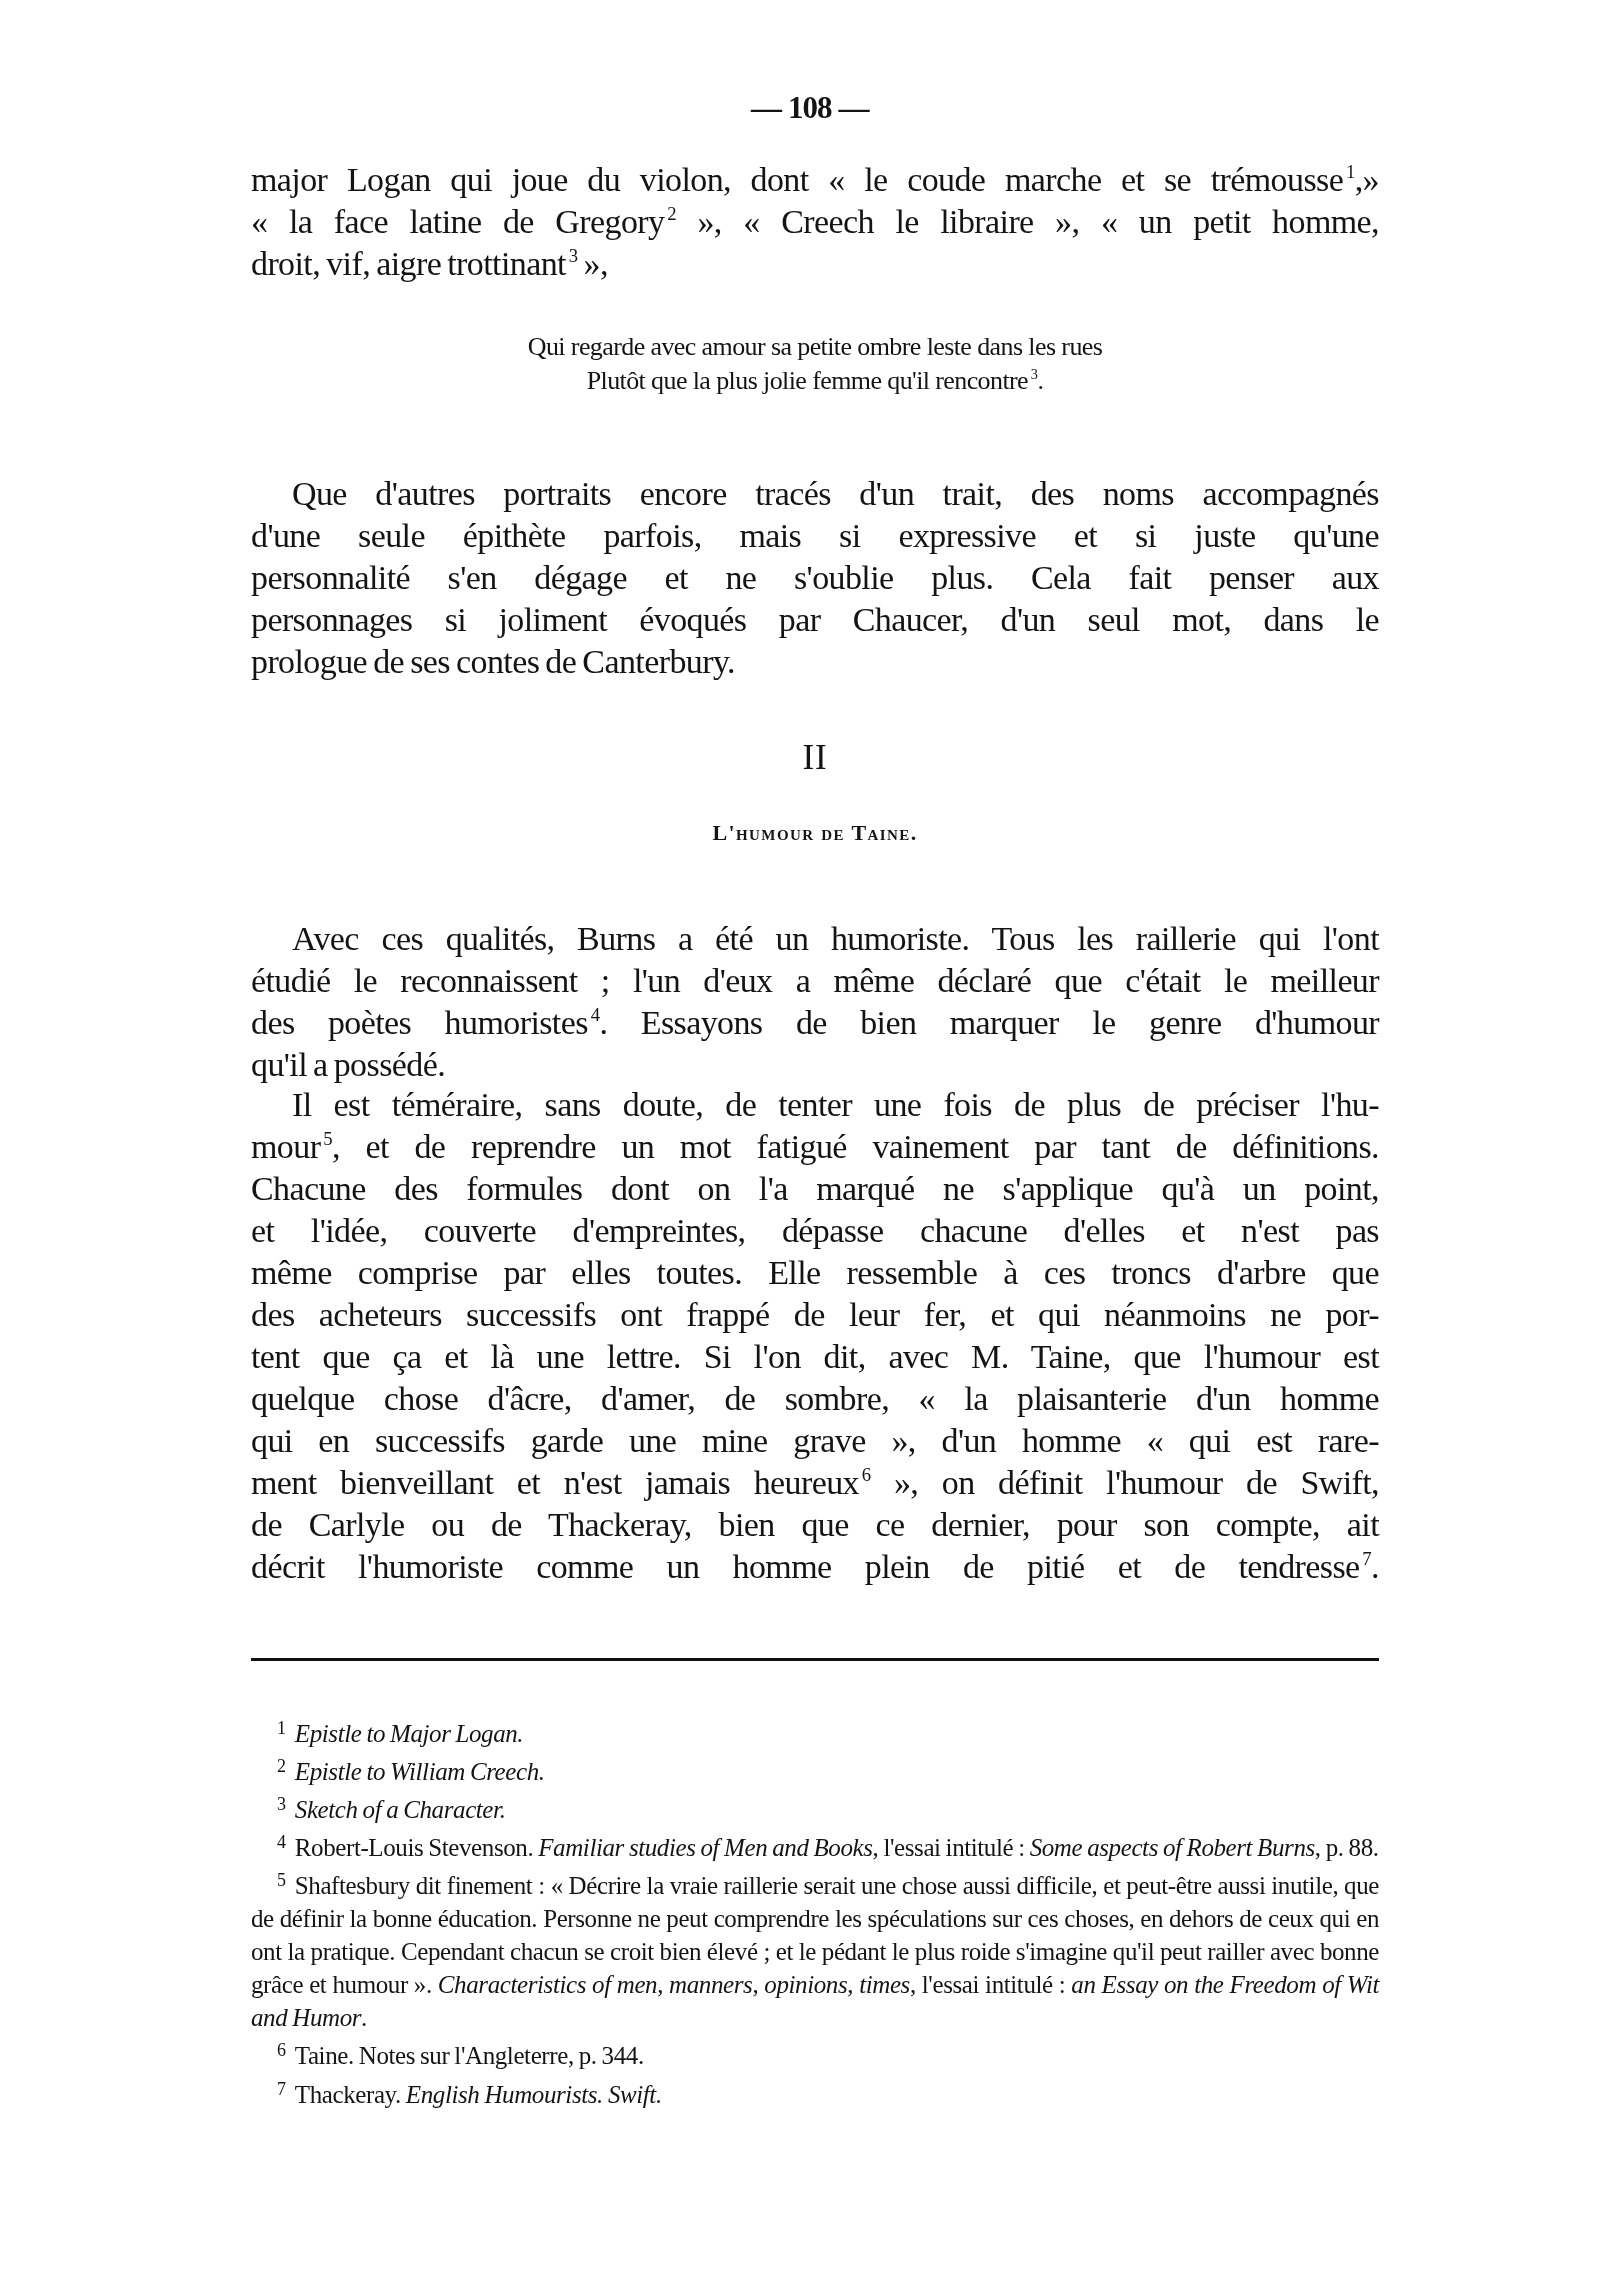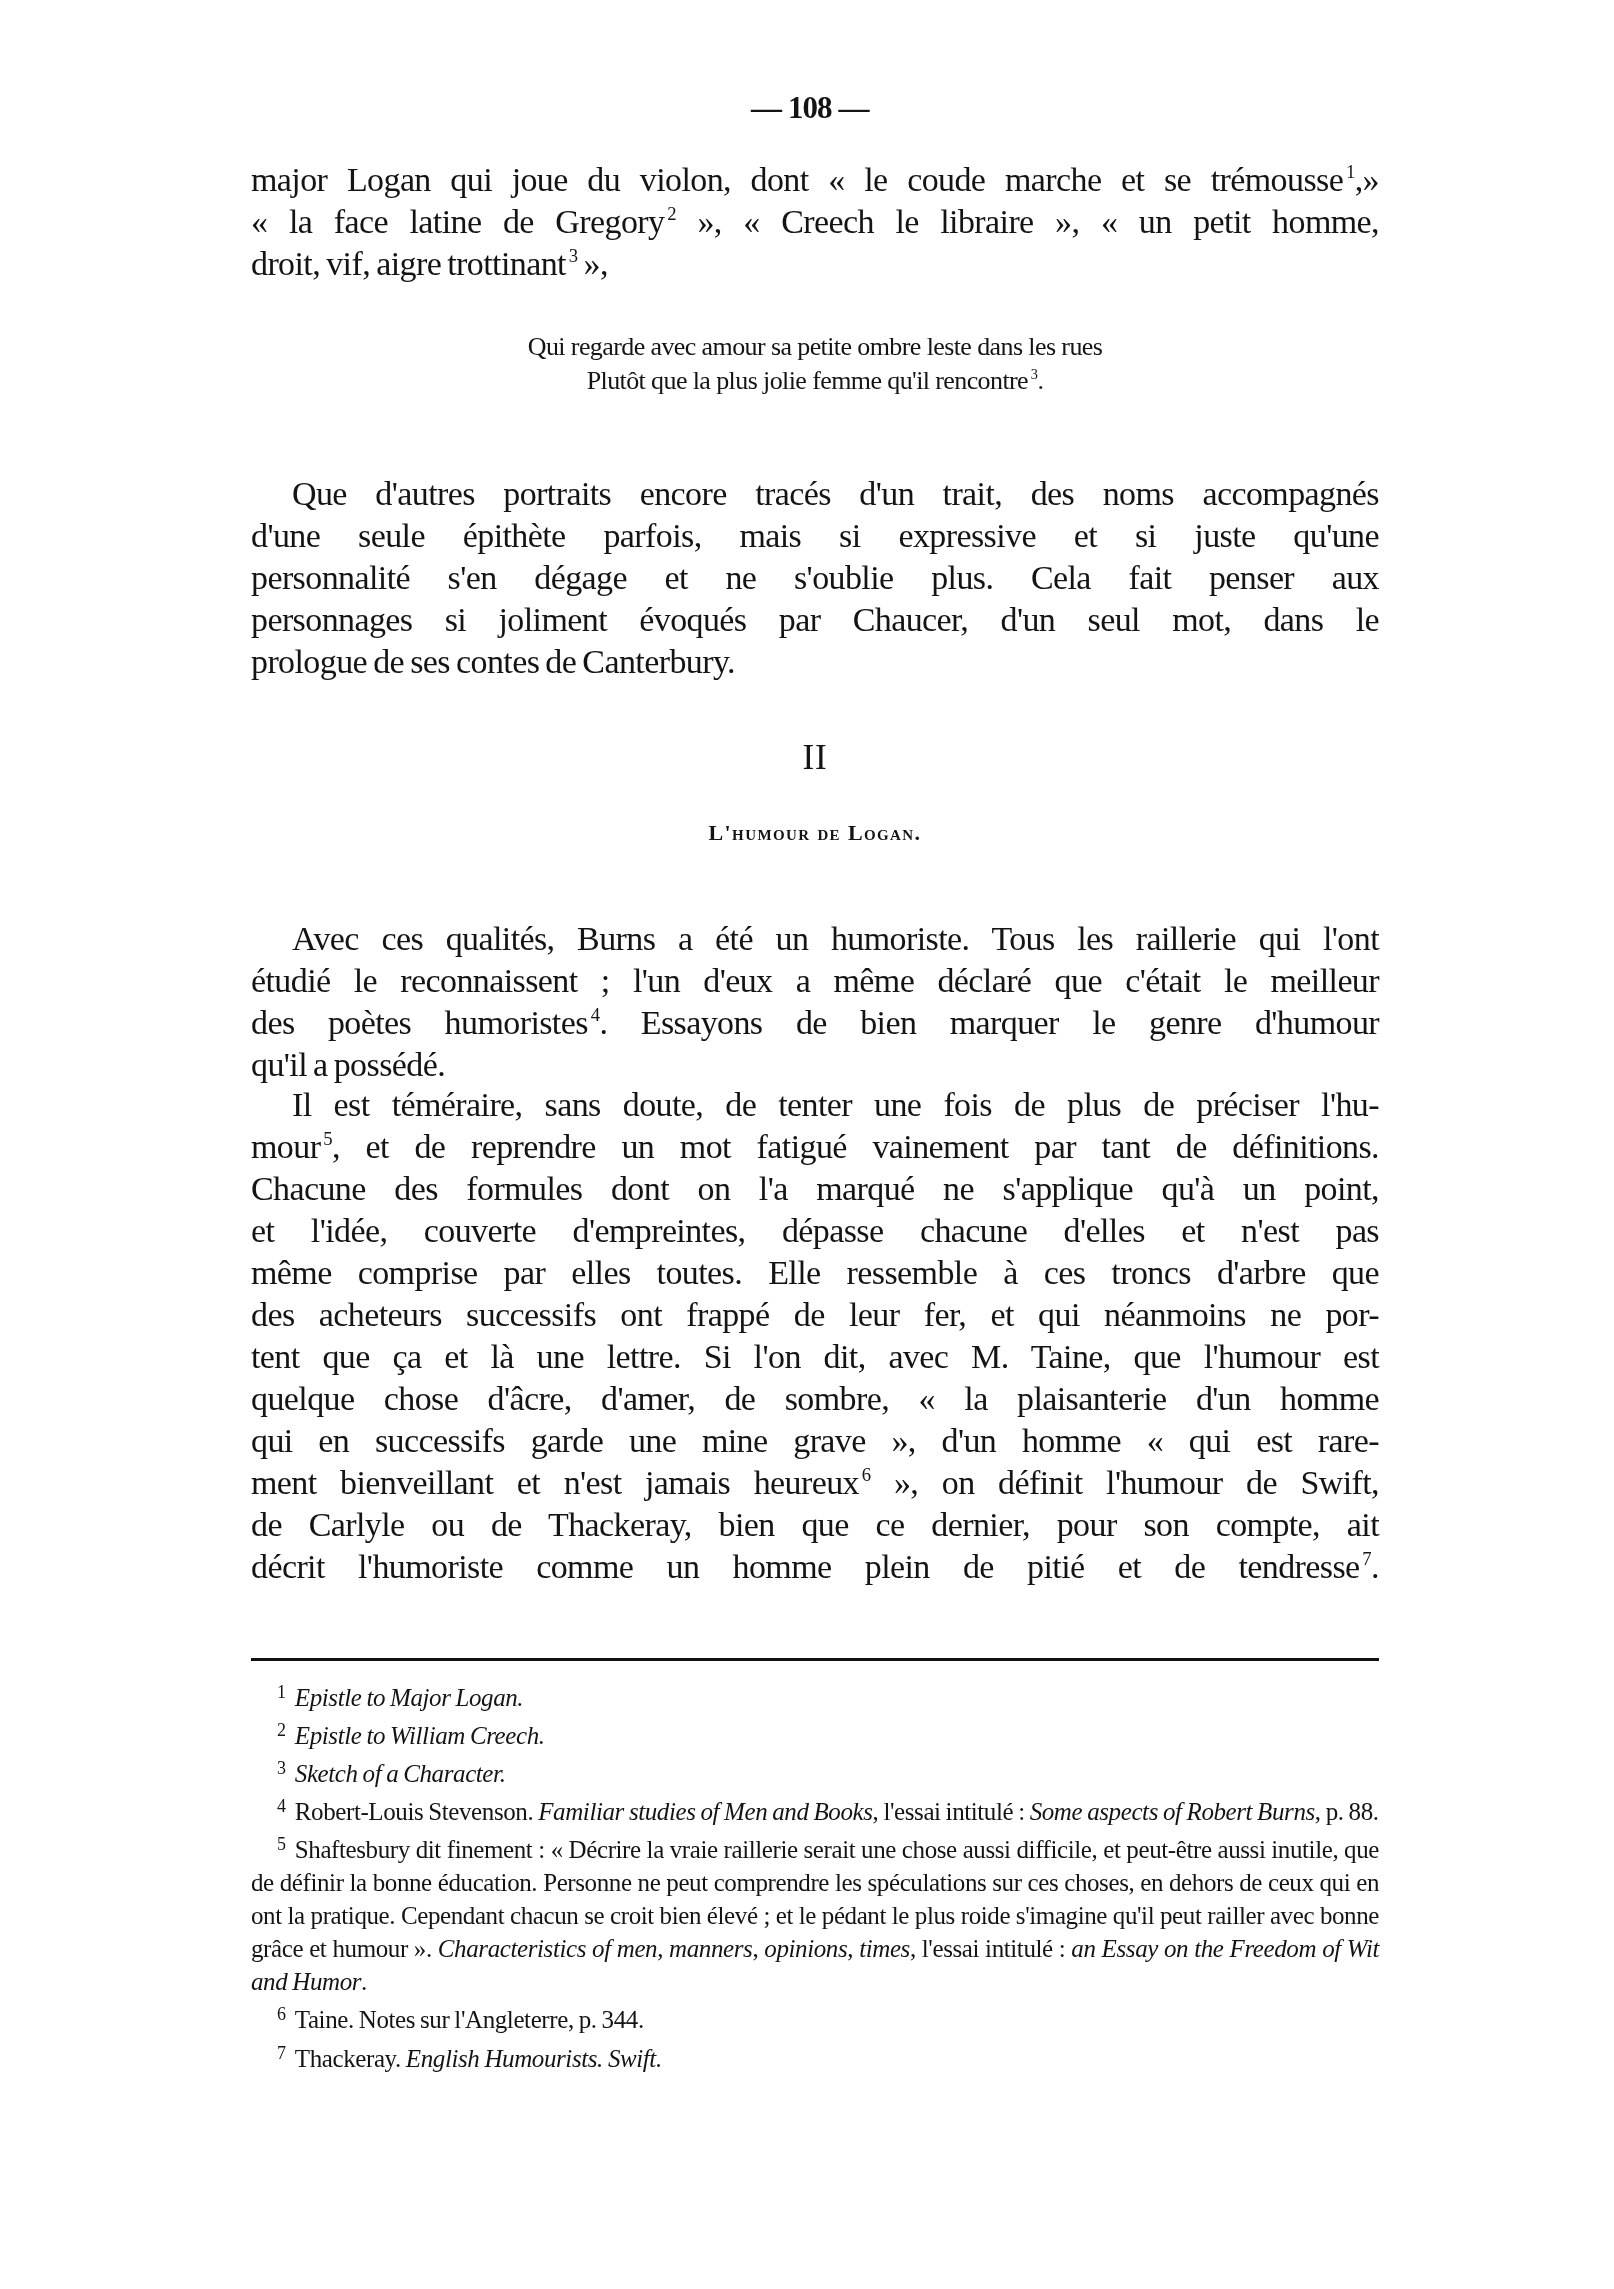--- a/index.html
+++ b/index.html
@@ -77,21 +77,21 @@
 
   <div class="col body-text" style="top:441px;">
     <span class="line just indent">Que d'autres portraits encore tracés d'un trait, des noms accompagnés</span>
     <span class="line just">d'une seule épithète parfois, mais si expressive et si juste qu'une</span>
     <span class="line just">personnalité s'en dégage et ne s'oublie plus. Cela fait penser aux</span>
     <span class="line just">personnages si joliment évoqués par Chaucer, d'un seul mot, dans le</span>
     <span class="line">prologue de ses contes de Canterbury.</span>
   </div>
 
   <div class="col section-num" style="top:738px;">II</div>
-  <div class="col section-title" style="top:820px;">L'humour de Logan.</div>
+  <div class="col section-title" style="top:820px;">L'humour de Taine.</div>
 
   <div class="col body-text" style="top:886px;">
     <span class="line just indent">Avec ces qualités, Burns a été un humoriste. Tous les raillerie qui l'ont</span>
     <span class="line just">étudié le reconnaissent ; l'un d'eux a même déclaré que c'était le meilleur</span>
     <span class="line just">
       <span>des poètes humoristes</span><sup class="fn">4</sup><span>. Essayons de bien marquer le genre d'humour</span>
     </span>
     <span class="line">qu'il a possédé.</span>
   </div>
 
@@ -112,21 +112,21 @@
     </span>
     <span class="line just">de Carlyle ou de Thackeray, bien que ce dernier, pour son compte, ait</span>
     <span class="line just">
       <span>décrit l'humoriste comme un homme plein de pitié et de tendresse</span><sup class="fn">7</sup><span>.</span>
     </span>
   </div>
 
   <div class="rule"></div>
 
   <div class="col notes" id="footnotes" style="top:1676px;">
-      <div class="nindent" style="text-align: justify; text-indent: 0px; margin-left: 0px; padding-left: 26px;"><span class="fnum">1</span><em>Epistle to Major Logan.</em></div>
+      <div class="nindent" style="text-align: justify; text-indent: 0px; margin-left: 0px; padding-left: 26px; margin-top: 36px;"><span class="fnum">1</span><em>Epistle to Major Logan.</em></div>
       <div class="nindent" style="text-align: justify; text-indent: 0px; margin-left: 0px; padding-left: 26px;"><span class="fnum">2</span><em>Epistle to William Creech.</em></div>
       <div class="nindent" style="text-align: justify; text-indent: 0px; margin-left: 0px; padding-left: 26px;"><span class="fnum">3</span><em>Sketch of a Character.</em></div>
       <div class="nindent" style="text-align: justify; text-indent: 26px; margin-left: 0px; padding-left: 0px;"><span class="fnum">4</span><span>Robert-Louis Stevenson. </span><em>Familiar studies of Men and Books</em><span>, l'essai intitulé : </span><em>Some aspects of Robert Burns</em><span>, p. 88.</span></div>
       <div class="nindent" style="text-align: justify; text-indent: 26px; margin-left: 0px; padding-left: 0px;"><span class="fnum">5</span><span>Shaftesbury dit finement : « Décrire la vraie raillerie serait une chose aussi difficile, et peut-être aussi inutile, que de définir la bonne éducation. Personne ne peut comprendre les spéculations sur ces choses, en dehors de ceux qui en ont la pratique. Cependant chacun se croit bien élevé ; et le pédant le plus roide s'imagine qu'il peut railler avec bonne grâce et humour ». </span><em>Characteristics of men</em><span>, </span><em>manners</em><span>, </span><em>opinions</em><span>, </span><em>times</em><span>, l'essai intitulé : </span><em>an Essay on the Freedom of Wit and Humor</em><span>.</span></div>
       <div class="nindent" style="text-align: justify; text-indent: 0px; margin-left: 0px; padding-left: 26px; font-family: Liberation Serif, serif;"><span class="fnum">6</span><span>Taine. Notes sur l'Angleterre, p. 344.</span></div>
       <div class="nindent" style="text-align: justify; text-indent: 0px; margin-left: 0px; padding-left: 26px;"><span class="fnum">7</span><span>Thackeray. </span><em>English Humourists. Swift.</em></div>
     </div>
 
 </div>
 

